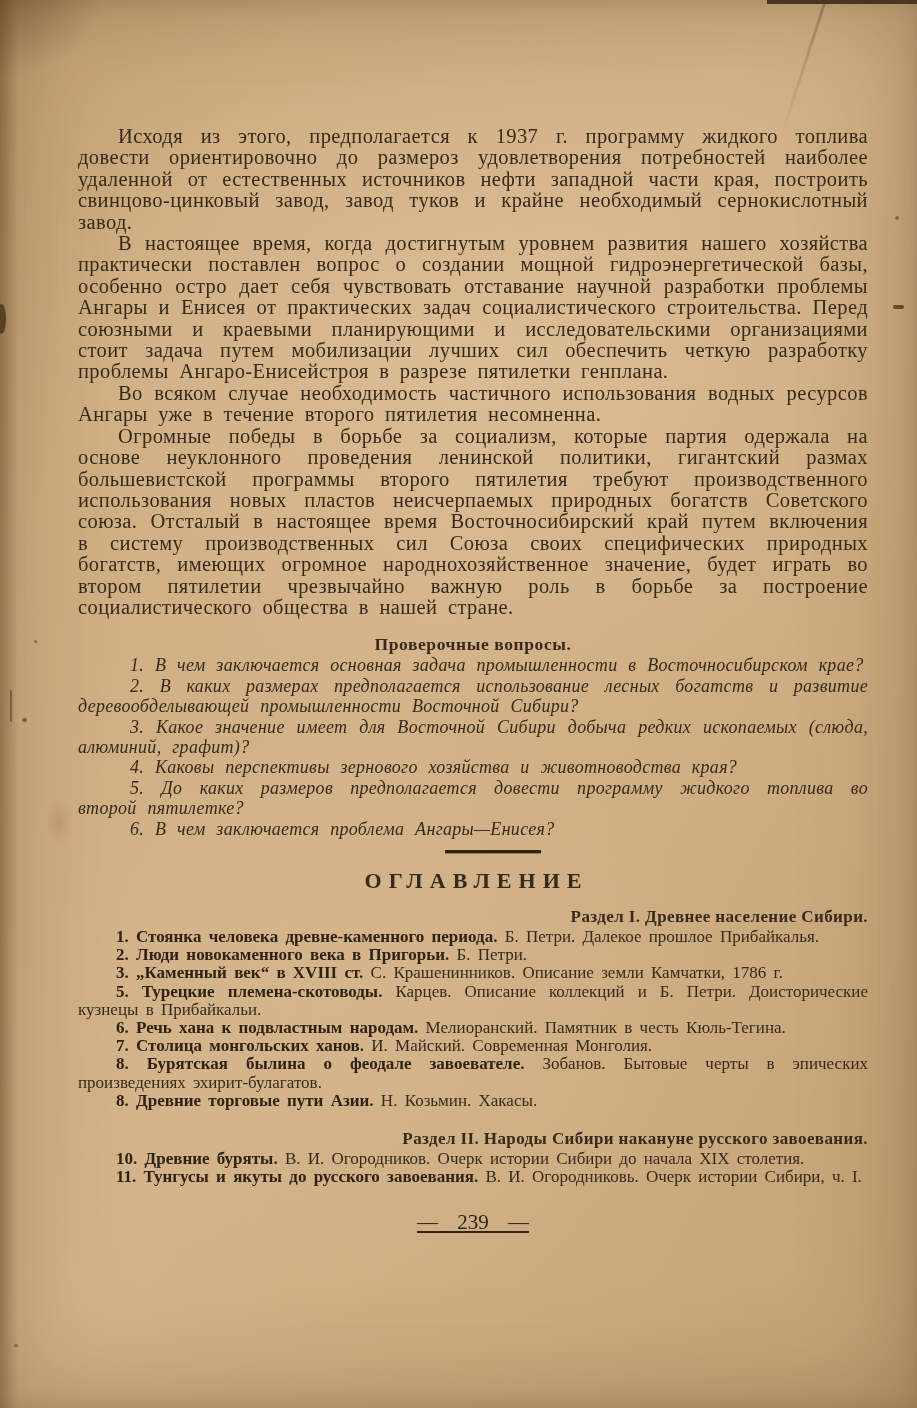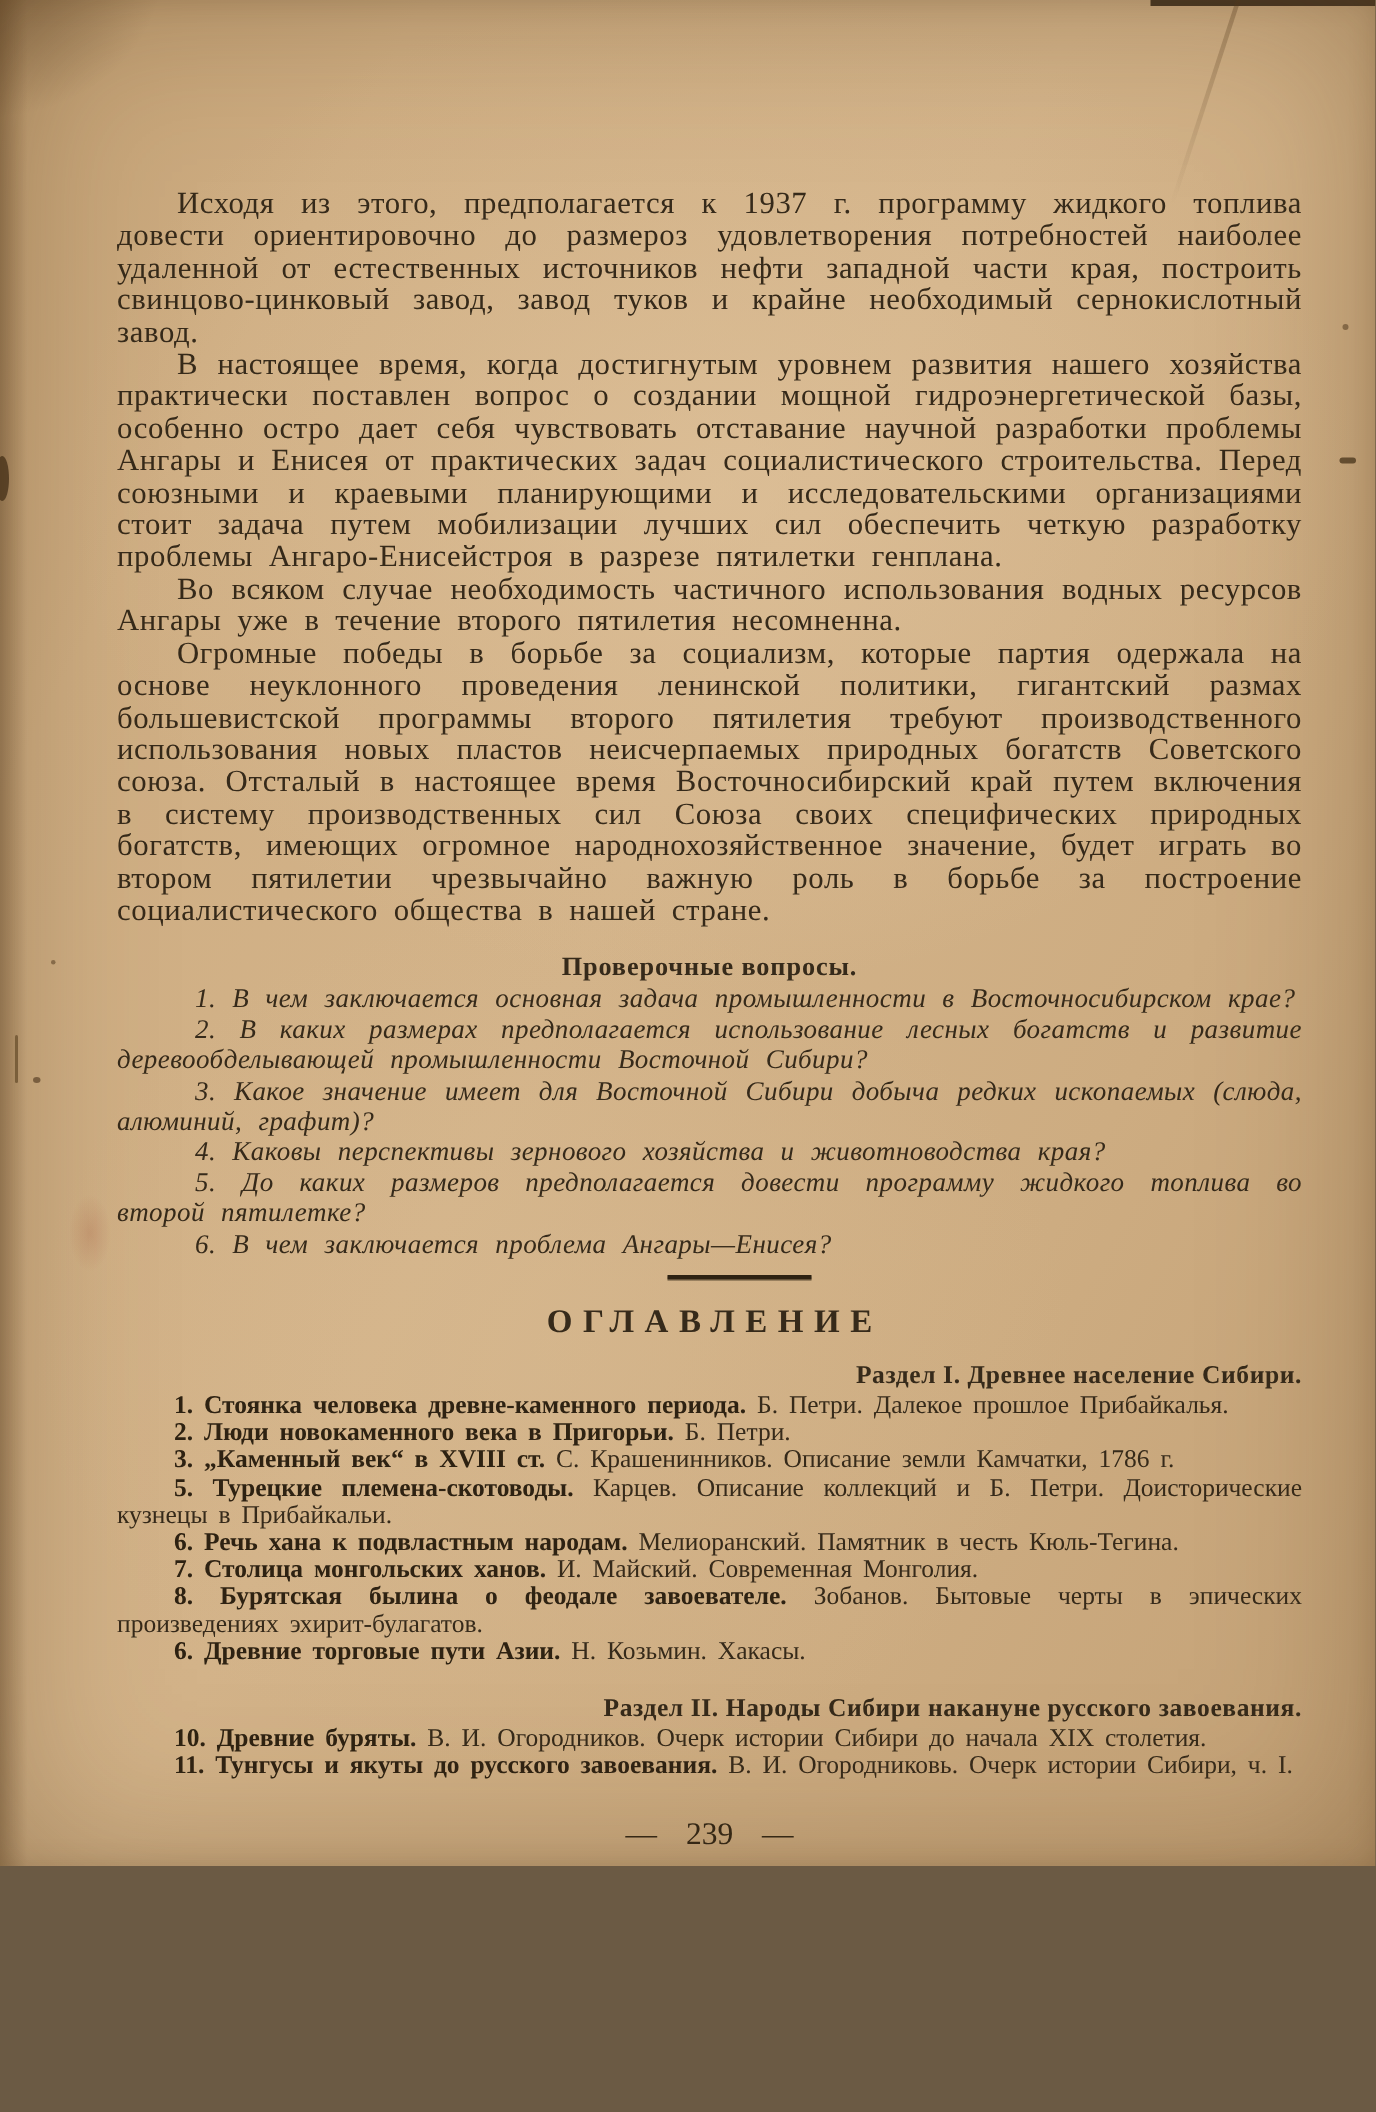--- a/index.html
+++ b/index.html
@@ -1,18 +1,18 @@
 <!DOCTYPE html>
 <html><head>
 <meta charset="utf-8">
 <style>
   html,body{margin:0;padding:0;background:#6b5a44;}
   .page{
     position:relative;
-    width:917px;height:1244px;
+    width:917px;height:1408px;
     margin:0 auto;
     overflow:hidden;
     font-family:"Liberation Serif", serif;
     color:#362a1a;
     background:
       radial-gradient(ellipse 620px 480px at 52% 26%, rgba(226,198,160,.55), rgba(226,198,160,0) 70%),
       radial-gradient(ellipse 500px 420px at 40% 72%, rgba(219,190,150,.35), rgba(219,190,150,0) 70%),
       linear-gradient(118deg, #c2a074 0%, #cfae83 18%, #d3b389 46%, #cdac81 72%, #c3a176 100%);
   }
   .page::after{
@@ -48,21 +48,21 @@
   .question{margin:0;text-align:justify;text-indent:52px;word-spacing:6px;letter-spacing:.3px;}
   .divider{width:96px;height:3px;background:#2e2212;margin:11px auto 0;transform:translateX(20px);
     box-shadow:0 1px 0 rgba(46,34,18,.35);}
   .contents-title{margin:15px 0 0 0;text-align:center;font-weight:bold;font-size:22px;
     letter-spacing:7px;text-indent:7px;}
   .section-heading{margin:13px 0 0 0;text-align:right;font-weight:bold;font-size:17px;letter-spacing:.4px;}
   .section-heading.second{margin-top:19px;}
   .toc{margin-top:1px;font-size:17px;line-height:18.2px;}
   .toc-item{margin:0;text-align:justify;text-indent:38px;word-spacing:3px;}
   .toc-lead{font-weight:bold;color:#2e2212;}
-  .page-number{margin-top:24px;text-align:center;font-size:21px;word-spacing:14px;color:#302515;}
+  .page-number{margin-top:24px;text-align:center;font-size:21px;word-spacing:14px;color:#302515;text-decoration:underline;}
 </style>
 </head>
 <body>
 
 <div class="page">
 
   <div class="edge-left"></div>
   <div class="corner-tl"></div>
   <div class="bar-tr"></div>
   <div class="crease-tr"></div>
@@ -100,21 +100,21 @@
     <div class="section-heading">Раздел I. Древнее население Сибири.</div>
 
     <div class="toc">
       <p class="toc-item"><span class="toc-lead">1. Стоянка человека древне-каменного периода.</span> <span>Б. Петри. Далекое прошлое Прибайкалья.</span></p>
       <p class="toc-item"><span class="toc-lead">2. Люди новокаменного века в Пригорьи.</span> <span>Б. Петри.</span></p>
       <p class="toc-item"><span class="toc-lead">3. „Каменный век“ в XVIII ст.</span> <span>С. Крашенинников. Описание земли Камчатки, 1786 г.</span></p>
       <p class="toc-item"><span class="toc-lead">5. Турецкие племена-скотоводы.</span> <span>Карцев. Описание коллекций и Б. Петри. Доисторические кузнецы в Прибайкальи.</span></p>
       <p class="toc-item"><span class="toc-lead">6. Речь хана к подвластным народам.</span> <span>Мелиоранский. Памятник в честь Кюль-Тегина.</span></p>
       <p class="toc-item"><span class="toc-lead">7. Столица монгольских ханов.</span> <span>И. Майский. Современная Монголия.</span></p>
       <p class="toc-item"><span class="toc-lead">8. Бурятская былина о феодале завоевателе.</span> <span>Зобанов. Бытовые черты в эпических произведениях эхирит-булагатов.</span></p>
-      <p class="toc-item"><span class="toc-lead">6. Древние торговые пути Азии.</span> <span>Н. Козьмин. Хакасы.</span></p>
+      <p class="toc-item"><span class="toc-lead">8. Древние торговые пути Азии.</span> <span>Н. Козьмин. Хакасы.</span></p>
     </div>
 
     <div class="section-heading second">Раздел II. Народы Сибири накануне русского завоевания.</div>
 
     <div class="toc">
       <p class="toc-item"><span class="toc-lead">10. Древние буряты.</span> <span>В. И. Огородников. Очерк истории Сибири до начала XIX столетия.</span></p>
       <p class="toc-item"><span class="toc-lead">11. Тунгусы и якуты до русского завоевания.</span> <span>В. И. Огородниковь. Очерк истории Сибири, ч. I.</span></p>
     </div>
 
     <div class="page-number">— 239 —</div>

